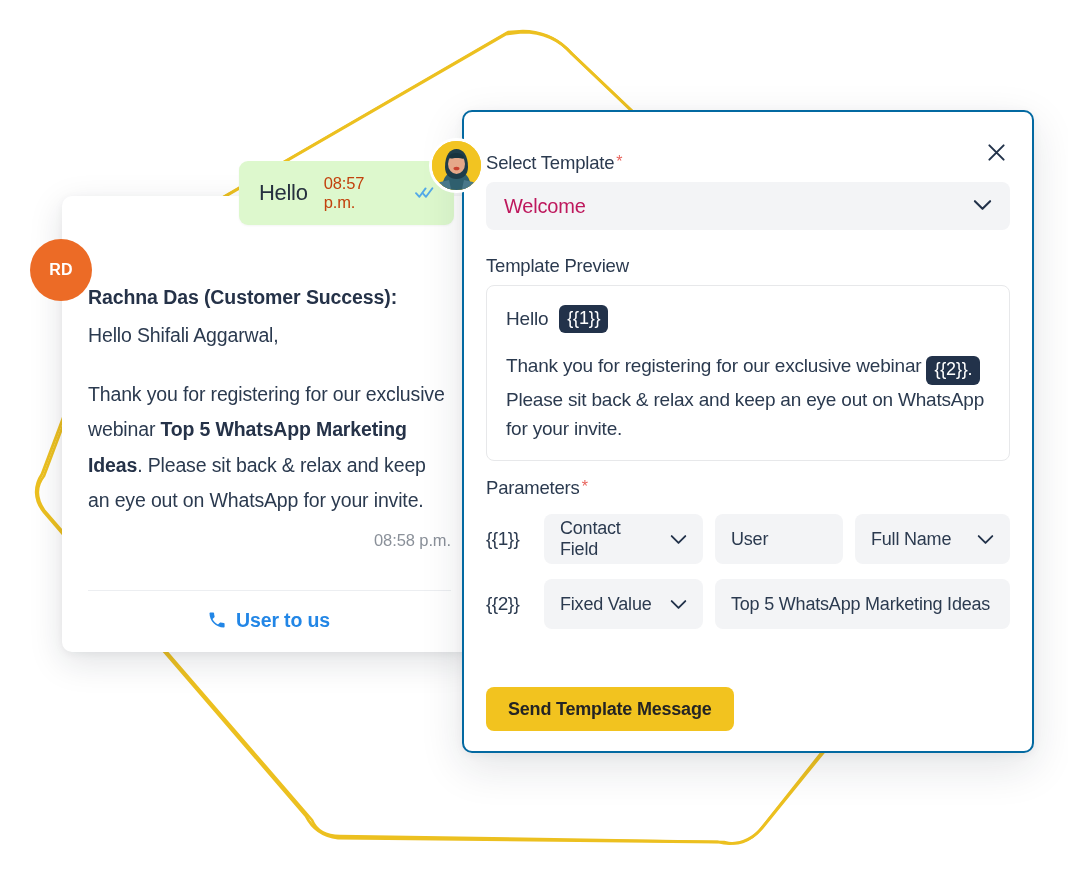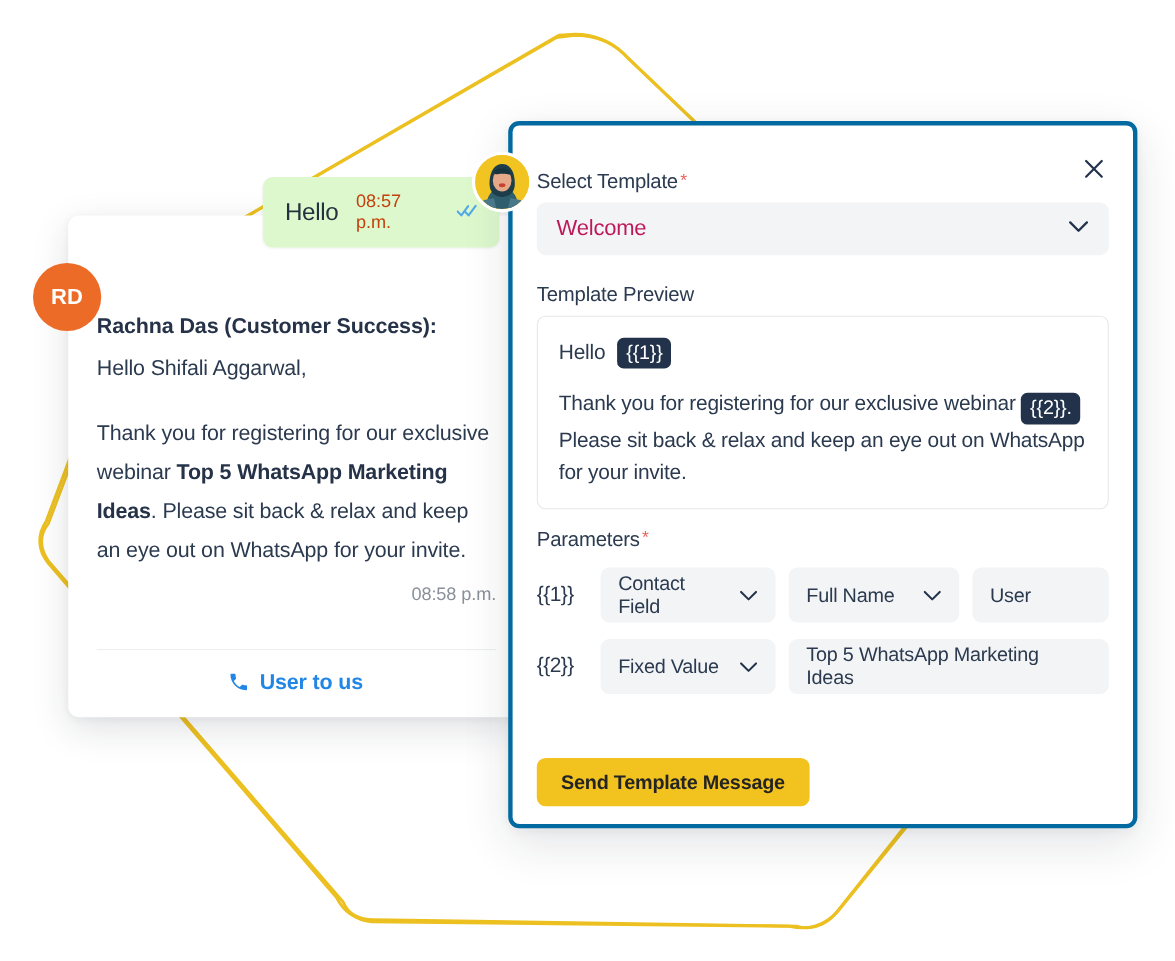--- a/index.html
+++ b/index.html
@@ -150,36 +150,36 @@
     left: 30px;
     top: 239px;
     width: 62px;
     height: 62px;
     border-radius: 50%;
     background: #ec6b26;
     color: #ffffff;
     display: flex;
     align-items: center;
     justify-content: center;
-    font-size: 20px;
+    font-size: 16px;
     font-weight: 600;
     letter-spacing: .3px;
     z-index: 6;
   }
 
   
   #template-panel {
     position: absolute;
     left: 462px;
     top: 110px;
     width: 572px;
     height: 643px;
     background: #ffffff;
     border-radius: 10px;
-    border: 4px solid #0369a1;
+    border: 2px solid #0369a1;
     box-sizing: border-box;
     box-shadow: 0 14px 44px rgba(24,32,48,.12), 0 2px 10px rgba(24,32,48,.05);
     z-index: 5;
   }
   #close-btn {
     position: absolute;
     right: 20px;
     top: 26px;
     width: 32px;
     height: 32px;
@@ -429,30 +429,30 @@
     <div class="param-row" id="param-row-1">
       <span class="param-key">{{1}}</span>
       <div class="param-ctrl select w-type">
         <span>Contact Field</span>
         <span>
           <svg width="17" height="11" viewBox="0 0 20 12" fill="none">
               <path d="M2 2 L10 10 L18 2" stroke="#22324a" stroke-width="2.2" stroke-linecap="round" stroke-linejoin="round"></path>
             </svg>
         </span>
       </div>
+      <div class="param-ctrl w-value1">
+        <span>User</span>
+      </div>
       <div class="param-ctrl select w-field">
         <span>Full Name</span>
         <span>
           <svg width="17" height="11" viewBox="0 0 20 12" fill="none">
               <path d="M2 2 L10 10 L18 2" stroke="#22324a" stroke-width="2.2" stroke-linecap="round" stroke-linejoin="round"></path>
             </svg>
         </span>
-      </div>
-      <div class="param-ctrl w-value1">
-        <span>User</span>
       </div>
     </div>
 
     <div class="param-row" id="param-row-2">
       <span class="param-key">{{2}}</span>
       <div class="param-ctrl select w-type">
         <span>Fixed Value</span>
         <span>
           <svg width="17" height="11" viewBox="0 0 20 12" fill="none">
               <path d="M2 2 L10 10 L18 2" stroke="#22324a" stroke-width="2.2" stroke-linecap="round" stroke-linejoin="round"></path>

